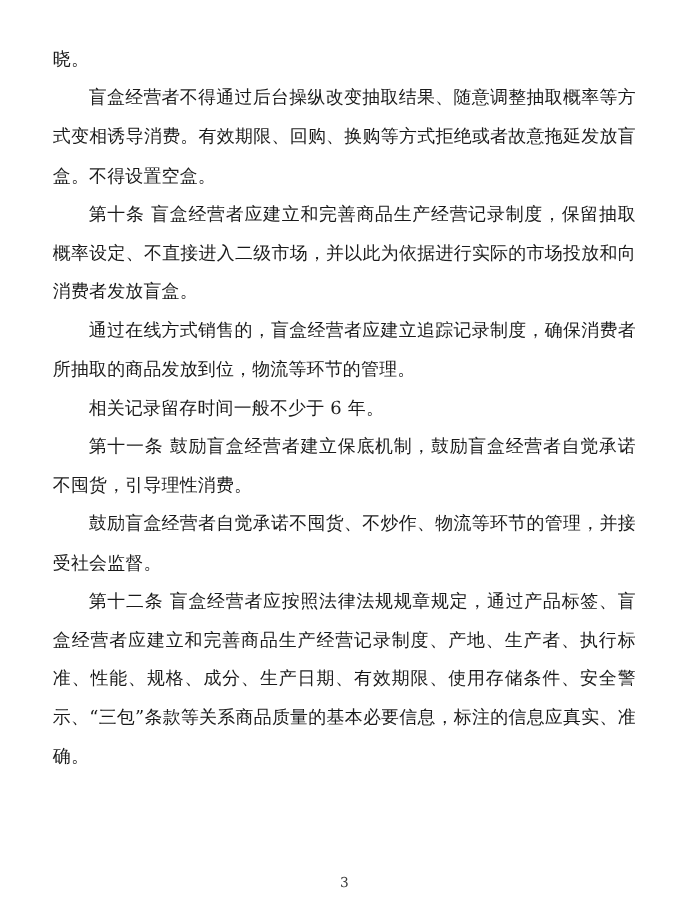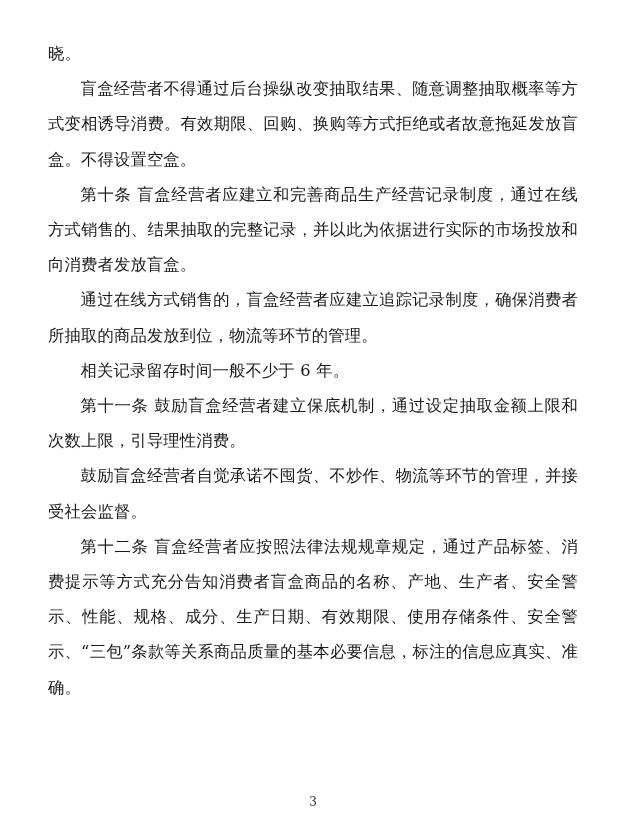--- a/index.html
+++ b/index.html
@@ -47,21 +47,21 @@
     color: #3a3a3a;
   }
 </style>
 </head>
 <body>
 
 <div class="page">
   <div class="doc-body">
     <p class="para noindent">晓。</p>
     <p class="para">盲盒经营者不得通过后台操纵改变抽取结果、随意调整抽取概率等方式变相诱导消费。有效期限、回购、换购等方式拒绝或者故意拖延发放盲盒。不得设置空盒。</p>
-    <p class="para">第十条  盲盒经营者应建立和完善商品生产经营记录制度，通过在线方式销售的、结果抽取的完整记录，并以此为依据进行实际的市场投放和向消费者发放盲盒。</p>
+    <p class="para">第十条  盲盒经营者应建立和完善商品生产经营记录制度，保留抽取概率设定、不直接进入二级市场，并以此为依据进行实际的市场投放和向消费者发放盲盒。</p>
     <p class="para">通过在线方式销售的，盲盒经营者应建立追踪记录制度，确保消费者所抽取的商品发放到位，物流等环节的管理。</p>
     <p class="para">相关记录留存时间一般不少于 6 年。</p>
-    <p class="para">第十一条  鼓励盲盒经营者建立保底机制，通过设定抽取金额上限和次数上限，引导理性消费。</p>
+    <p class="para">第十一条  鼓励盲盒经营者建立保底机制，鼓励盲盒经营者自觉承诺不囤货，引导理性消费。</p>
     <p class="para">鼓励盲盒经营者自觉承诺不囤货、不炒作、物流等环节的管理，并接受社会监督。</p>
-    <p class="para">第十二条  盲盒经营者应按照法律法规规章规定，通过产品标签、消费提示等方式充分告知消费者盲盒商品的名称、产地、生产者、安全警示、性能、规格、成分、生产日期、有效期限、使用存储条件、安全警示、“三包”条款等关系商品质量的基本必要信息，标注的信息应真实、准确。</p>
+    <p class="para">第十二条  盲盒经营者应按照法律法规规章规定，通过产品标签、盲盒经营者应建立和完善商品生产经营记录制度、产地、生产者、执行标准、性能、规格、成分、生产日期、有效期限、使用存储条件、安全警示、“三包”条款等关系商品质量的基本必要信息，标注的信息应真实、准确。</p>
   </div>
   <div class="page-number">3</div>
 </div>
 
 </body></html>

